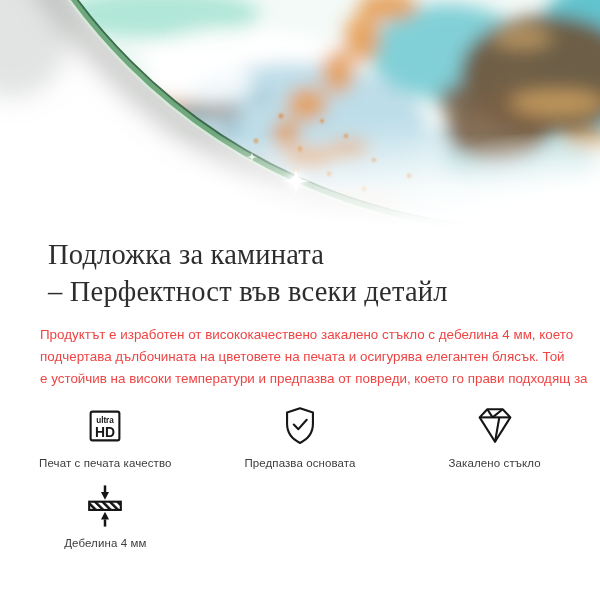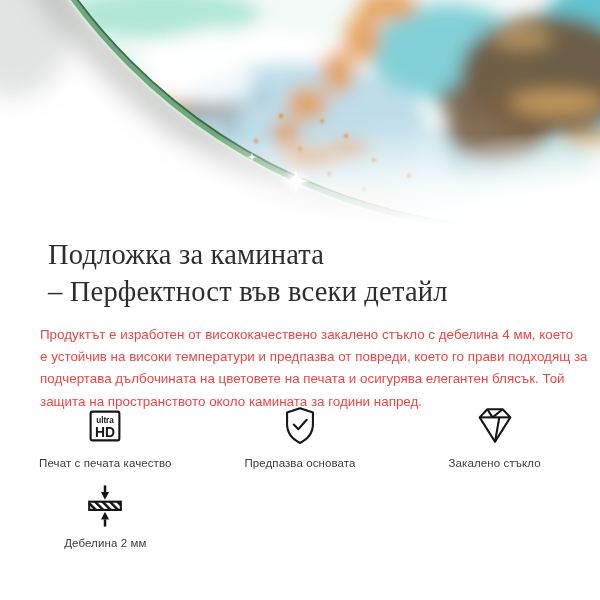--- a/index.html
+++ b/index.html
@@ -129,23 +129,22 @@
     <div class="hero-fade"></div>
   </section>
 
   <h1 class="heading" style="margin:8px;font-weight:400;">
     <div>Подложка за камината</div>
     <div>– Перфектност във всеки детайл</div>
   </h1>
 
   <div class="para">
     <div class="line">Продуктът е изработен от висококачествено закалено стъкло с дебелина 4 мм, което</div>
+    <div class="line">подчертава дълбочината на цветовете на печата и осигурява елегантен блясък. Той</div>
     <div class="line">е устойчив на високи температури и предпазва от повреди, което го прави подходящ за</div>
-    <div class="line">подчертава дълбочината на цветовете на печата и осигурява елегантен блясък. Той</div>
-    <div class="line">защита на пространството около камината за години напред.</div>
   </div>
 
   <div class="features">
 
 
     <div class="feature">
       <div class="f-icon">
         <svg width="46" height="46" viewBox="0 0 48 48">
           <rect class="ico" x="9" y="9" width="30" height="30" rx="2"></rect>
           <text x="24" y="21" text-anchor="middle" font-family="Liberation Sans, sans-serif" font-size="8.5" font-weight="700" fill="#161616">ultra</text>
@@ -189,17 +188,17 @@
               <rect width="2.6" height="5.5" fill="#141414"></rect>
             </pattern>
           </defs>
           <line x1="24" y1="2.5" x2="24" y2="9.5" stroke="#141414" stroke-width="2.6"></line>
           <polygon points="24,17.5 19.8,9.5 28.2,9.5" fill="#141414"></polygon>
           <rect x="7.5" y="19.5" width="33" height="8.6" fill="url(#hatch)" stroke="#141414" stroke-width="2.2"></rect>
           <polygon points="24,30 19.8,38 28.2,38" fill="#141414"></polygon>
           <line x1="24" y1="38" x2="24" y2="45.5" stroke="#141414" stroke-width="2.6"></line>
         </svg>
       </div>
-      <div class="f-label">Дебелина 2 мм</div>
+      <div class="f-label">Дебелина 4 мм</div>
     </div>
 
   </div>
 </div>
 
 </body></html>

